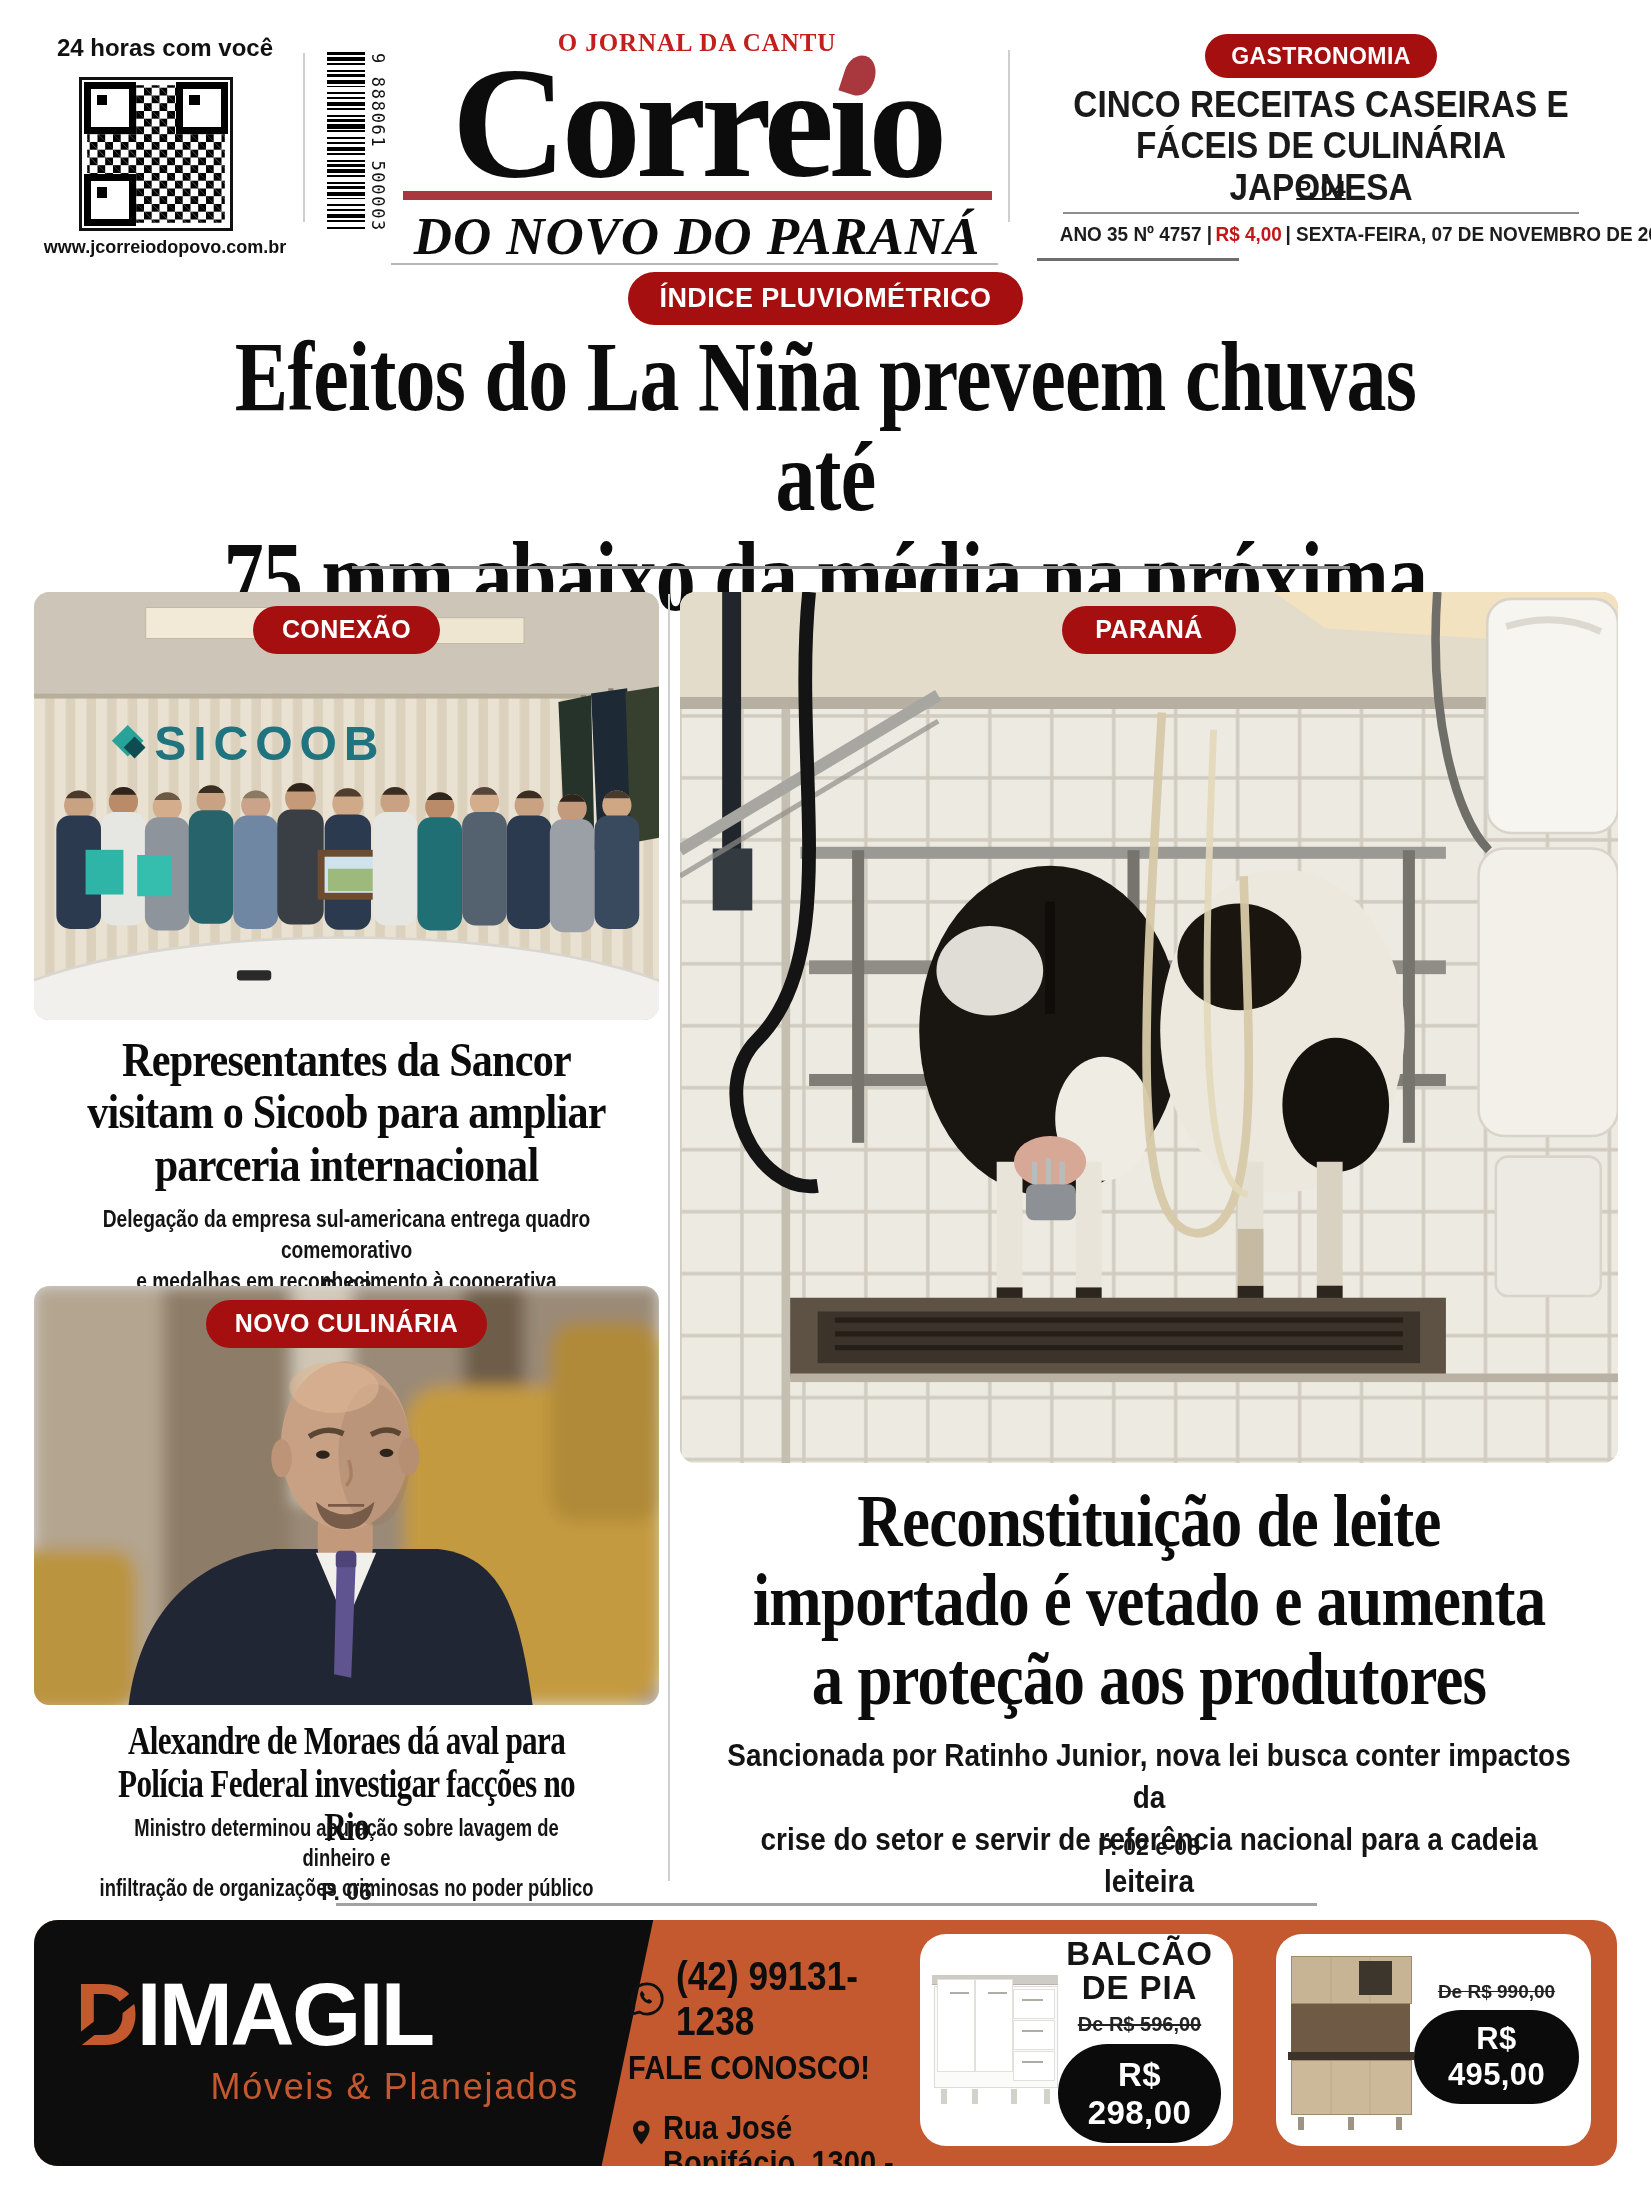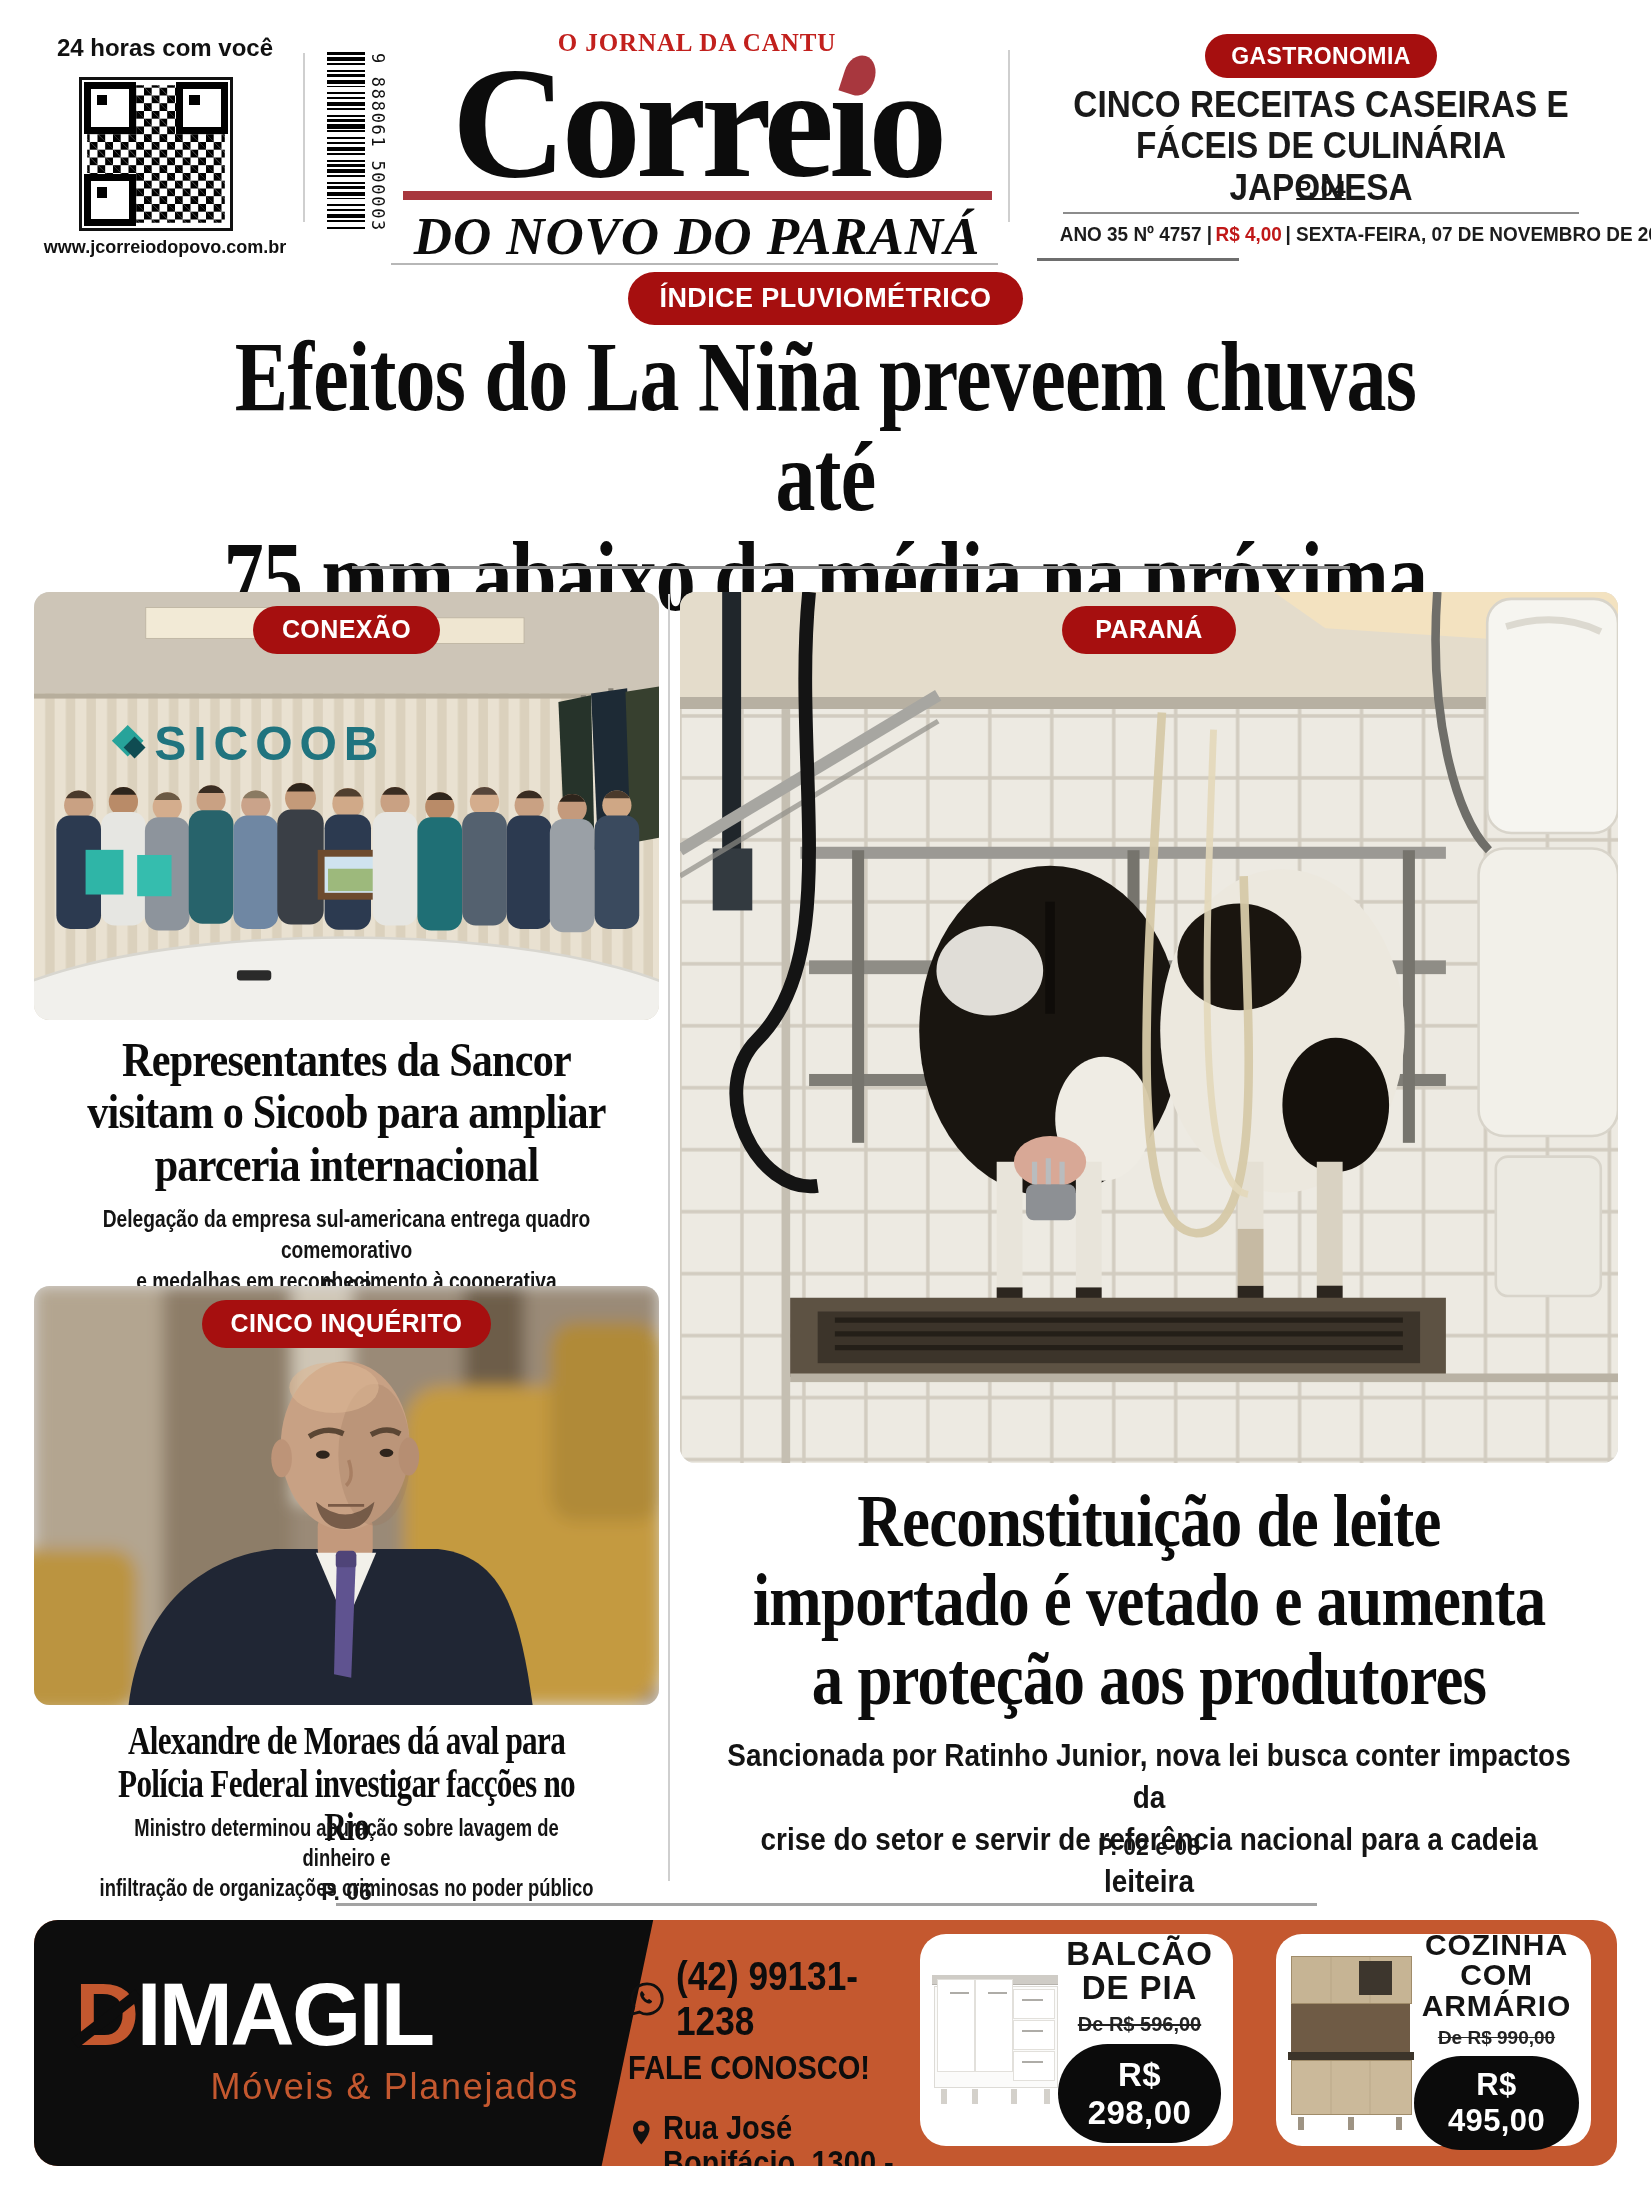--- a/index.html
+++ b/index.html
@@ -289,21 +289,21 @@
       <path d="M320,166 q 20,-12 40,-3" stroke="#5b4634" stroke-width="6" fill="none"></path>
       <path d="M392,164 q 18,-10 34,-1" stroke="#5b4634" stroke-width="6" fill="none"></path>
       <ellipse cx="336" cy="186" rx="8" ry="4.5" fill="#2e241c"></ellipse>
       <ellipse cx="410" cy="184" rx="8" ry="4.5" fill="#2e241c"></ellipse>
       <path d="M366,192 q 7,20 -3,28" stroke="#a87f63" stroke-width="4" fill="none"></path>
       <path d="M328,238 q 34,28 68,0 q -6,30 -34,30 q -28,0 -34,-30" fill="#6e5442" opacity=".9"></path>
       <path d="M342,242 h 42" stroke="#7a5a46" stroke-width="3"></path>
     </g>
   </svg>
   <div class="photo-badge">
-    <span class="pill" style="font-size:25px;padding:9.5px 29px;">CINCO INQUÉRITO</span>
+    <span class="pill" style="font-size:25px;padding:9.5px 29px;">NOVO CULINÁRIA</span>
   </div>
 </div>
 
 <div class="abs" style="left:34px;top:1719px;width:625px;">
   <span class="squeeze ml serif-hl" style="--sx:.78;font-size:40px;line-height:1.08;">Alexandre de Moraes dá aval para
 Polícia Federal investigar facções no Rio</span>
 </div>
 <div class="abs" style="left:34px;top:1814px;width:625px;">
   <span class="squeeze ml deck" style="--sx:.8;font-size:23px;line-height:1.3;">Ministro determinou apuração sobre lavagem de dinheiro e
 infiltração de organizações criminosas no poder público</span>
@@ -460,21 +460,18 @@
       <div class="counter"></div>
       <div class="lower">
           <div class="seam" style="left:38px;"></div>
           <div class="seam" style="left:77px;"></div>
         </div>
       <div class="leg" style="left:10.3px;"></div>
         <div class="leg" style="left:60px;"></div>
         <div class="leg" style="left:108px;"></div>
     </div>
     <div style="flex:1;text-align:center;">
-      <div class="card-title ml" style="font-size:30px;">COZINHA
-COM
-ARMÁRIO</div>
       <div class="old-price" style="margin-top:5.2px;font-size:19px;">De R$ 990,00</div>
       <div><span class="price-pill" style="font-size:31px;margin-top:6.9px;">R$ 495,00</span></div>
     </div>
   </div>
 </div>
 
 
 </body></html>

